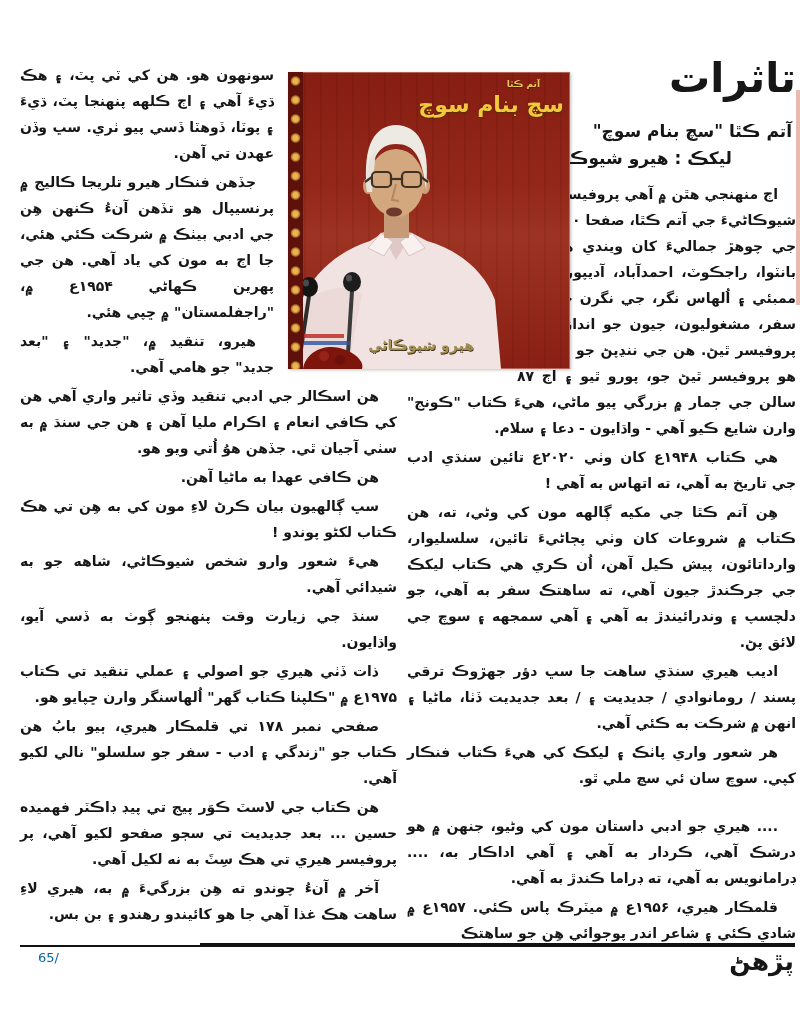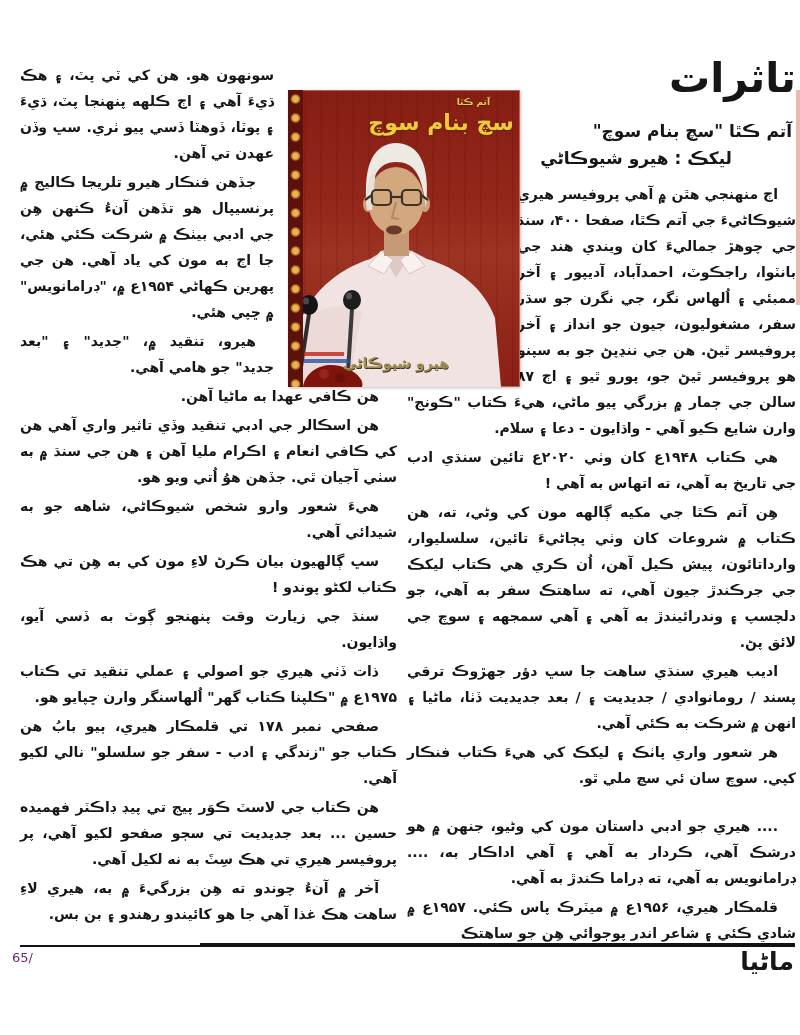--- a/index.html
+++ b/index.html
@@ -29,25 +29,26 @@
   }
   .h-book {
     font-size:17px; font-weight:700; line-height:27px; text-align:right; padding-right:4px;
   }
   .h-author {
     font-size:17px; font-weight:700; line-height:27px; padding-right:64px; margin-bottom:9px;
   }
 
   
   .photo {
-    position:absolute; left:288px; top:90px; width:232px; height:297px;
+    position:absolute; left:288px; top:72px; width:258px; height:297px;
     background:
       repeating-linear-gradient(90deg, rgba(60,0,0,.10) 0 2px, rgba(0,0,0,0) 2px 16px),
       linear-gradient(180deg,#871e13 0%, #93271a 38%, #9d3322 55%, #8a2015 100%);
     box-shadow: inset 0 0 0 1px rgba(255,235,220,.35), 1px 1px 3px rgba(0,0,0,.25);
+    padding-left: 24px;
   }
   .photo svg { position:absolute; left:0; top:0; width:215px; height:297px; display:block; }
   .cover-ornament {
     position:absolute; left:0; top:0; bottom:0; width:15px;
     background-color:#5e110a;
     background-image: radial-gradient(circle at 7.5px 9px, #e7b64f 2.5px, #b06c26 4.2px, rgba(0,0,0,0) 5.2px);
     background-size:15px 19px;
   }
   .cover-genre {
     position:absolute; top:7px; right:30px; color:#e6c75c; font-size:9px; font-weight:700;
@@ -63,39 +64,39 @@
     color:#a08e55; font-size:14px; font-weight:700; letter-spacing:1px;
     text-shadow:0.6px 0.6px 0 #43321c, -0.5px -0.5px 0 rgba(255,255,255,.35);
     margin-top:41px;
   }
   .pub-mark-red  { position:absolute; left:16px; bottom:31px; width:40px; height:4px; background:#c03028; opacity:.85; }
   .pub-mark-blue { position:absolute; left:16px; bottom:24px; width:46px; height:4px; background:#2d53a2; opacity:.8; }
 
   
   .footer-rule   { position:absolute; left:20px; top:945px; width:775px; height:2px; background:#121212; }
   .footer-rule2  { position:absolute; left:200px; top:943px; width:595px; height:2px; background:#121212; }
-  .page-number   { position:absolute; left:12px; top:950px; direction:ltr; font-size:13px; font-weight:400; color:#701a75; }
+  .page-number   { position:absolute; left:38px; top:950px; direction:ltr; font-size:13px; font-weight:400; color:#0369a1; }
   .magazine-name { position:absolute; right:6px; top:947px; font-size:25px; font-weight:700; }
 
   .scan-strip { position:absolute; right:0; top:90px; width:4px; height:215px; background:#e6ada2; opacity:.85; }
 </style>
 </head>
 <body>
 
 <div class="page">
 
   <div class="col col-left">
     <div class="spacer-l"></div>
     <p class="first">سونهون هو. هن کي ٽي پٽ، ۽ هڪ ڌيءَ آهي ۽ اڄ ڪلهه پنهنجا پٽ، ڌيءَ ۽ پوٽا، ڏوهٽا ڏسي پيو ٺري. سڀ وڏن عهدن تي آهن.</p>
-    <p>جڏهن فنڪار هيرو تلريجا ڪاليج ۾ پرنسيپال هو تڏهن آنءُ ڪنهن هِن جي ادبي بيٺڪ ۾ شرڪت ڪئي هئي، جا اڄ به مون کي ياد آهي. هن جي پهرين ڪهاڻي ۱۹۵۴ع ۾، "ڊرامانويس" ۾ ڇپي هئي.</p>
+    <p>جڏهن فنڪار هيرو تلريجا ڪاليج ۾ پرنسيپال هو تڏهن آنءُ ڪنهن هِن جي ادبي بيٺڪ ۾ شرڪت ڪئي هئي، جا اڄ به مون کي ياد آهي. هن جي پهرين ڪهاڻي ۱۹۵۴ع ۾، "راجفلمستان" ۾ ڇپي هئي.</p>
     <p>هيرو، تنقيد ۾، "جديد" ۽ "بعد جديد" جو هامي آهي.</p>
+    <p>هن اسڪالر جي ادبي تنقيد وڏي تاثير واري آهي هن کي ڪافي انعام ۽ اڪرام مليا آهن ۽ هن جي سنڌ ۾ به سٺي آجيان ٿي. جڏهن هوُ اُتي ويو هو.</p>
     <p>هن ڪافي عهدا به ماڻيا آهن.</p>
-    <p>هن اسڪالر جي ادبي تنقيد وڏي تاثير واري آهي هن کي ڪافي انعام ۽ اڪرام مليا آهن ۽ هن جي سنڌ ۾ به سٺي آجيان ٿي. جڏهن هوُ اُتي ويو هو.</p>
+    <p>سڀ ڳالهيون بيان ڪرڻ لاءِ مون کي به هِن تي هڪ ڪتاب لکڻو پوندو !</p>
     <p>هيءَ شعور وارو شخص شيوڪاڻي، شاهه جو به شيدائي آهي.</p>
-    <p>سڀ ڳالهيون بيان ڪرڻ لاءِ مون کي به هِن تي هڪ ڪتاب لکڻو پوندو !</p>
     <p>سنڌ جي زيارت وقت پنهنجو ڳوٺ به ڏسي آيو، واڌايون.</p>
     <p>ذات ڏٺي هيري جو اصولي ۽ عملي تنقيد تي ڪتاب ۱۹۷۵ع ۾ "ڪلپنا ڪتاب گهر" اُلهاسنگر وارن ڇپايو هو.</p>
     <p>صفحي نمبر ۱۷۸ تي قلمڪار هيري، ٻيو بابُ هن ڪتاب جو "زندگي ۽ ادب - سفر جو سلسلو" نالي لکيو آهي.</p>
     <p>هن ڪتاب جي لاسٽ ڪوَر پيج تي پيڊ ڊاڪٽر فهميده حسين ... بعد جديديت تي سڄو صفحو لکيو آهي، پر پروفيسر هيري تي هڪ سِٽَ به نه لکيل آهي.</p>
     <p>آخر ۾ آنءُ چوندو ته هِن بزرگيءَ ۾ به، هيري لاءِ ساهت هڪ غذا آهي جا هو کائيندو رهندو ۽ بن بس.</p>
   </div>
 
   <div class="col col-right">
     <div class="spacer-r"></div>
     <h1 class="main-title">تاثرات</h1>
@@ -158,16 +159,16 @@
     <div class="cover-genre">آتم ڪٿا</div>
     <div class="cover-title">سچ بنام سوچ</div>
     <div class="cover-caption">هيرو شيوڪاڻي</div>
     <div class="pub-mark-red"></div>
     <div class="pub-mark-blue"></div>
   </div>
 
   <div class="footer-rule"></div>
   <div class="footer-rule2"></div>
   <div class="page-number">65/</div>
-  <div class="magazine-name">ماڻيا</div>
+  <div class="magazine-name">پڙهڻ</div>
 
   <div class="scan-strip"></div>
 </div>
 
 </body></html>

